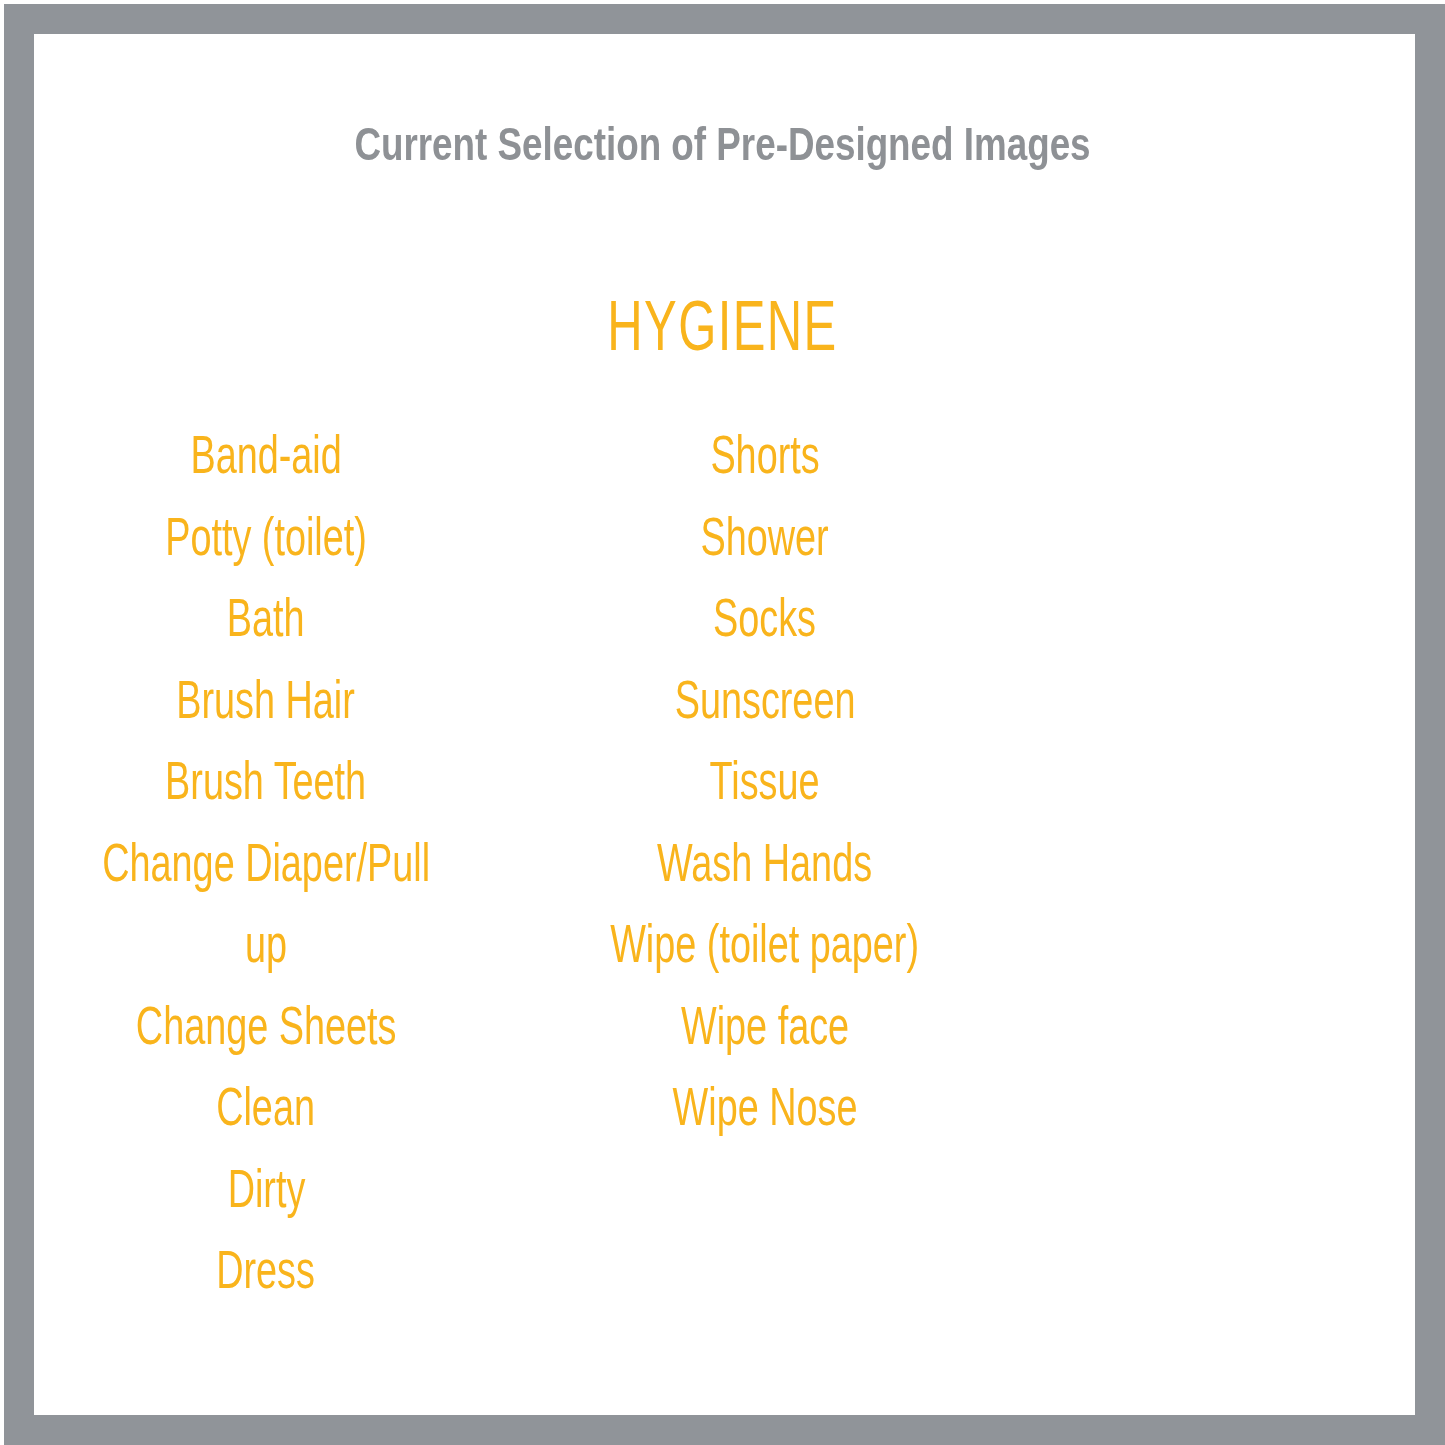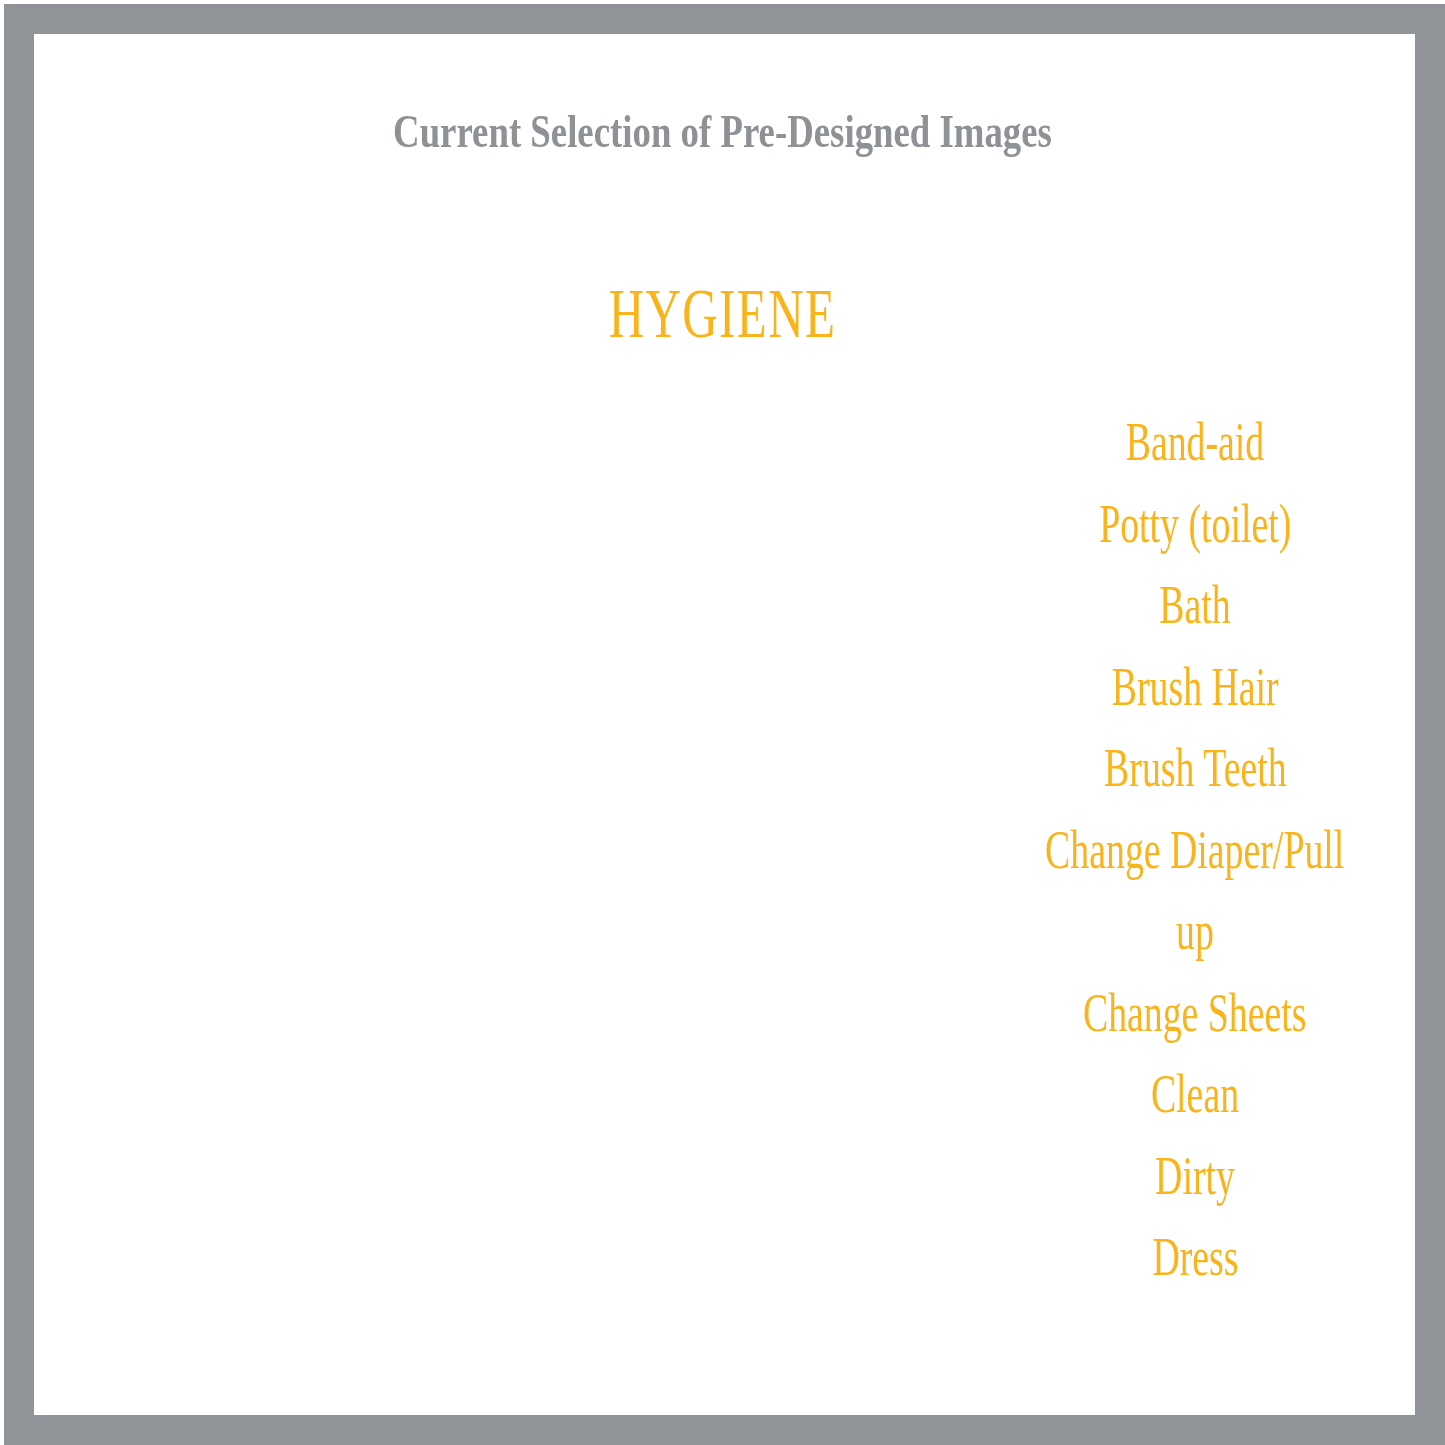--- a/index.html
+++ b/index.html
@@ -31,24 +31,23 @@
     border-right-width: 30px;
     border-bottom-width: 30px;
     box-sizing: border-box;
     background: #ffffff;
   }
 
   
   #canvas {
     position: absolute;
     left: 0;
-    top: 4px;
+    top: 16px;
     width: 1445px;
     height: 1401px;
-    font-family: Liberation Serif, serif;
   }
 
   
   #page-title {
     position: absolute;
     left: 0;
     top: 100px;
     width: 1445px;
     text-align: center;
     color: #8e9195;
@@ -81,21 +80,21 @@
   
   #columns {
     position: absolute;
     left: 0;
     top: 398px;
     width: 1445px;
     height: 920px;
     display: flex;
     flex-direction: row;
     align-items: flex-start;
-    justify-content: flex-end;
+    justify-content: flex-start;
   }
 
   .word-column {
     height: 920px;
     display: flex;
     flex-direction: column;
     align-items: center;
     justify-content: flex-start;
   }
 
@@ -139,17 +138,28 @@
         <div class="word-item">Brush Teeth</div>
         <div class="word-item">Change Diaper/Pull</div>
         <div class="word-item">up</div>
         <div class="word-item">Change Sheets</div>
         <div class="word-item">Clean</div>
         <div class="word-item">Dirty</div>
         <div class="word-item">Dress</div>
       </div>
 
 
+      <div class="word-column" id="column-3">
+        <div class="word-item">Shorts</div>
+        <div class="word-item">Shower</div>
+        <div class="word-item">Socks</div>
+        <div class="word-item">Sunscreen</div>
+        <div class="word-item">Tissue</div>
+        <div class="word-item">Wash Hands</div>
+        <div class="word-item">Wipe (toilet paper)</div>
+        <div class="word-item">Wipe face</div>
+        <div class="word-item">Wipe Nose</div>
+      </div>
 
     </div>
 
   </div>
 </div>
 
 </body></html>

